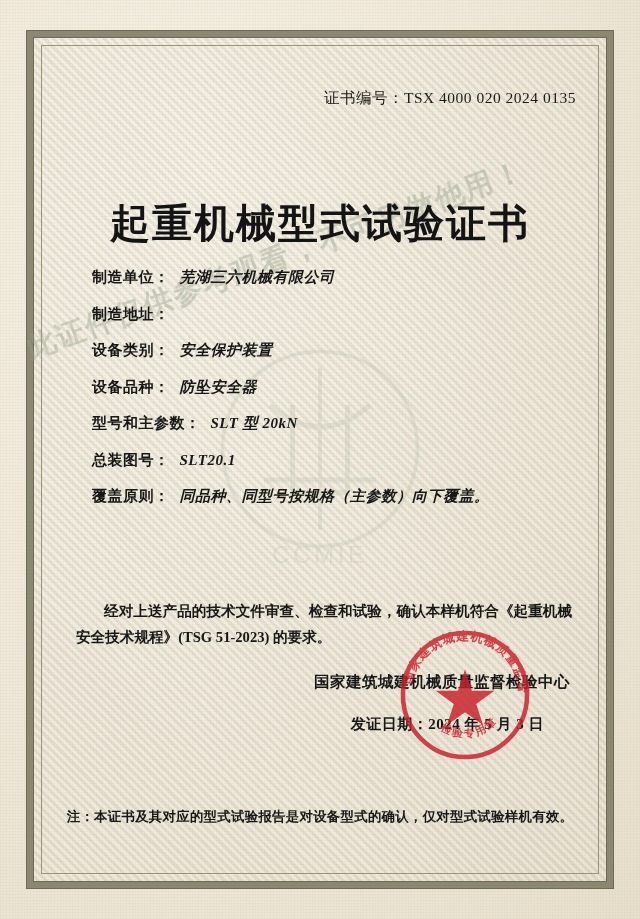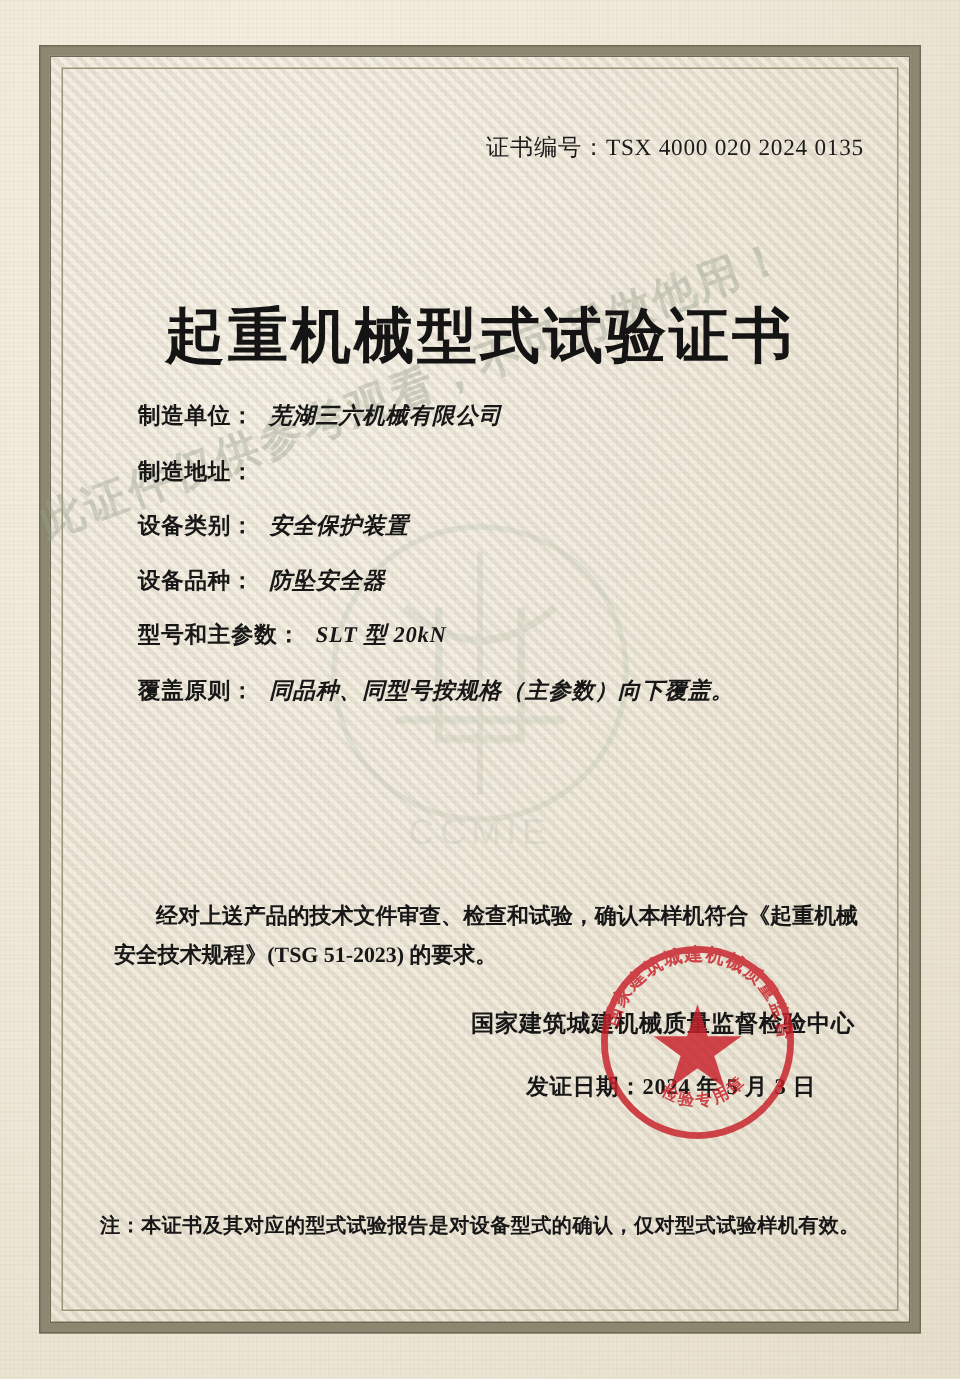--- a/index.html
+++ b/index.html
@@ -249,20 +249,24 @@
       <span class="field-label">设备类别：</span>
       <span class="field-value">安全保护装置</span>
     </div>
     <div class="field-row">
       <span class="field-label">设备品种：</span>
       <span class="field-value">防坠安全器</span>
     </div>
     <div class="field-row">
       <span class="field-label">型号和主参数：</span>
       <span class="field-value">SLT 型 20kN</span>
+    </div>
+    <div class="field-row">
+      <span class="field-label">总装图号：</span>
+      <span class="field-value">SLT20.1</span>
     </div>
     <div class="field-row">
       <span class="field-label">覆盖原则：</span>
       <span class="field-value">同品种、同型号按规格（主参数）向下覆盖。</span>
     </div>
   </div>
 
   <div class="statement">经对上送产品的技术文件审查、检查和试验，确认本样机符合《起重机械安全技术规程》(TSG 51-2023) 的要求。</div>
 
   <div class="issuer">国家建筑城建机械质量监督检验中心</div>

